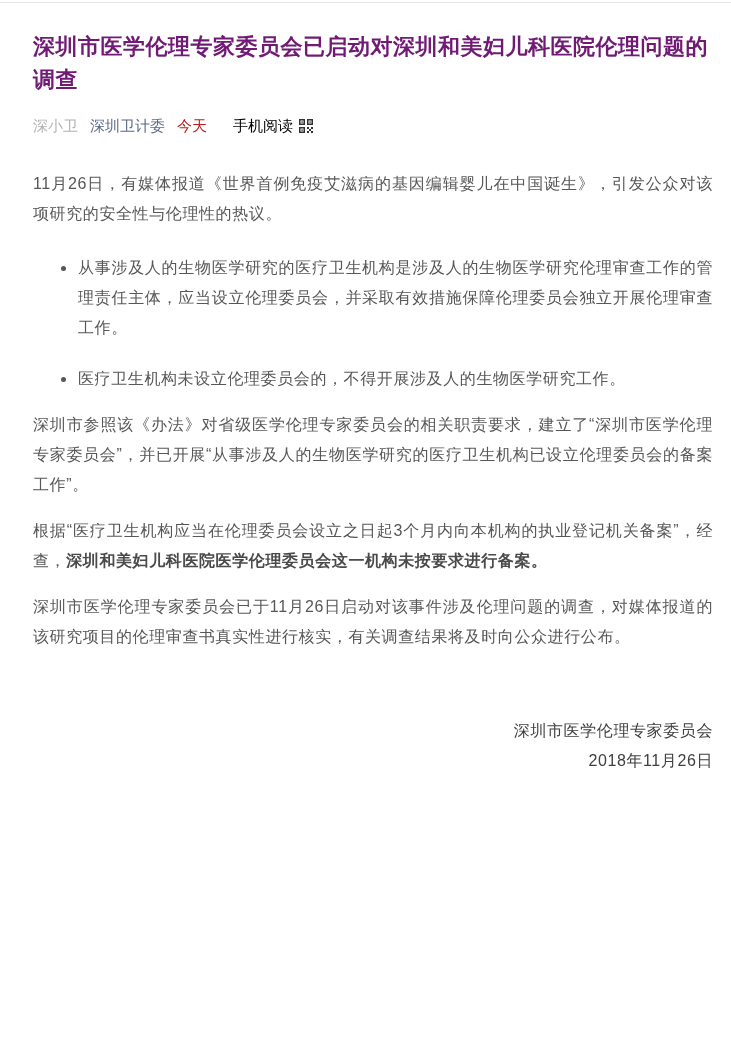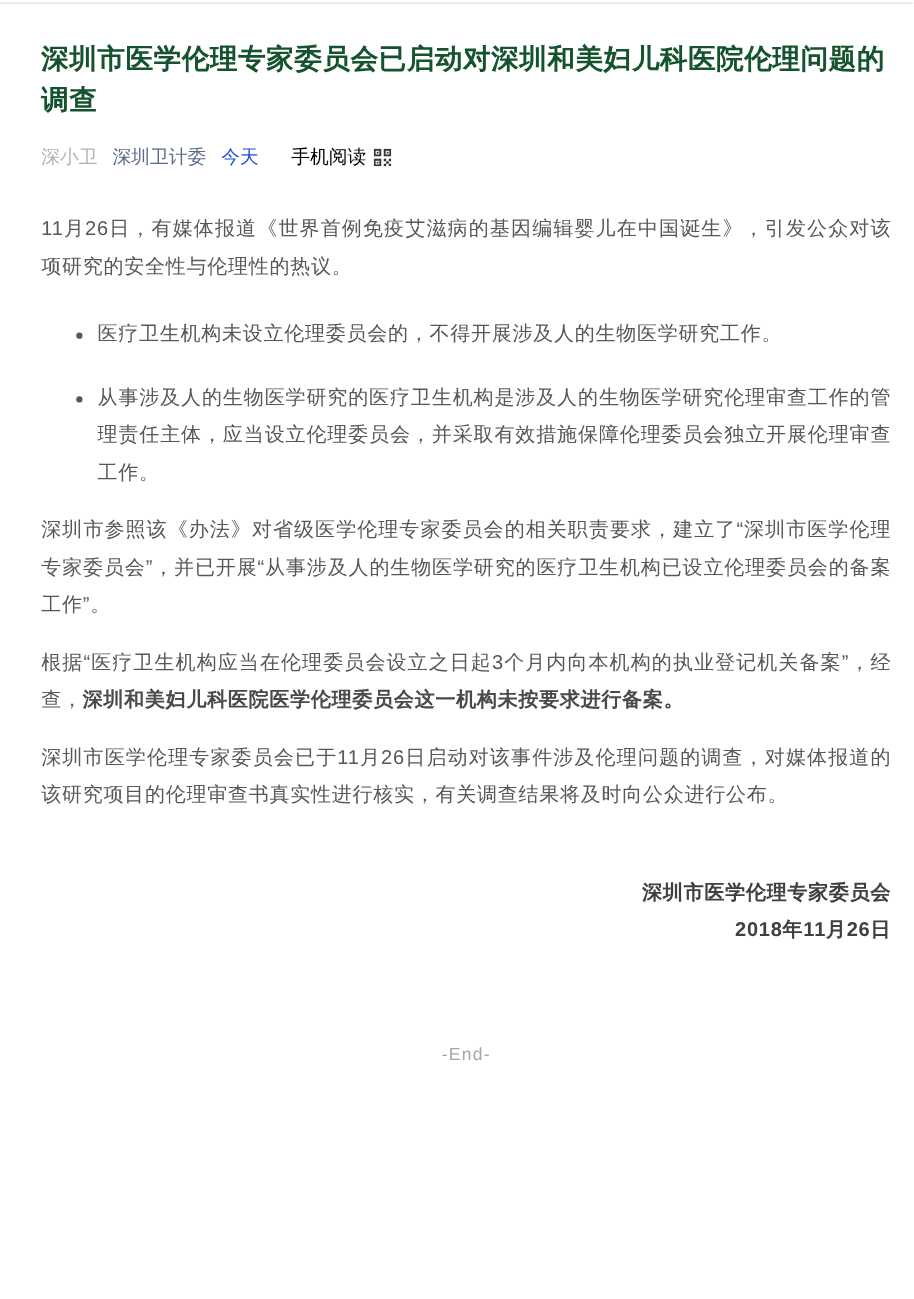--- a/index.html
+++ b/index.html
@@ -16,34 +16,34 @@
     border-bottom: 1px solid #e4e4e4;
   }
   .article {
     padding: 27px 18px 40px 33px;
   }
   h1.title {
     margin: 0;
     font-size: 22px;
     line-height: 33px;
     font-weight: 700;
-    color: #14532d;
+    color: #701a75;
     letter-spacing: 0.5px;
   }
   .byline {
     margin-top: 19px;
     margin-bottom: 33px;
     font-size: 15px;
     line-height: 21px;
     display: flex;
     align-items: center;
   }
   .byline .author { color: #b2b2b2; margin-right: 12px; }
   .byline .account { color: #5a6a87; margin-right: 12px; cursor: pointer; }
-  .byline .date { color: #1d4ed8; margin-right: 26px; }
+  .byline .date { color: #b91c1c; margin-right: 26px; }
   .byline .mobile { color: #000000; margin-right: 6px; cursor: pointer; }
   .byline .qr { display: inline-flex; align-items: center; cursor: pointer; }
   .byline .qr svg { display: block; }
   p.body-p {
     margin: 16px 0 0 0;
     font-size: 16px;
     line-height: 30px;
     color: #575757;
     letter-spacing: 0.6px;
     text-align: justify;
@@ -67,25 +67,25 @@
     position: absolute;
     left: -17px;
     top: 13px;
     width: 5px;
     height: 5px;
     border-radius: 50%;
     background: #575757;
   }
   .bold-seg { font-weight: 700; color: #4a4a4a; }
   .signature {
-    margin-top: 48px;
+    margin-top: 64px;
     text-align: right;
     font-size: 16px;
     line-height: 30px;
-    font-weight: 700;
+    font-weight: 400;
     color: #404040;
     letter-spacing: 0.6px;
   }
   .end-marker {
     margin-top: 75px;
     text-align: center;
     font-size: 14px;
     color: #a5a5a5;
     letter-spacing: 1px;
   }
@@ -120,30 +120,29 @@
           <rect x="12" y="12" width="2" height="2"></rect>
         </g>
       </svg>
     </span>
   </div>
 
   <p class="body-p">11月26日，有媒体报道《世界首例免疫艾滋病的基因编辑婴儿在中国诞生》，引发公众对该项研究的安全性与伦理性的热议。</p>
 
 
   <ul class="reg-list">
+    <li>从事涉及人的生物医学研究的医疗卫生机构是涉及人的生物医学研究伦理审查工作的管理责任主体，应当设立伦理委员会，并采取有效措施保障伦理委员会独立开展伦理审查工作。</li>
     <li>医疗卫生机构未设立伦理委员会的，不得开展涉及人的生物医学研究工作。</li>
-    <li>从事涉及人的生物医学研究的医疗卫生机构是涉及人的生物医学研究伦理审查工作的管理责任主体，应当设立伦理委员会，并采取有效措施保障伦理委员会独立开展伦理审查工作。</li>
   </ul>
 
   <p class="body-p">深圳市参照该《办法》对省级医学伦理专家委员会的相关职责要求，建立了“深圳市医学伦理专家委员会”，并已开展“从事涉及人的生物医学研究的医疗卫生机构已设立伦理委员会的备案工作”。</p>
 
   <p class="body-p"><span>根据“医疗卫生机构应当在伦理委员会设立之日起3个月内向本机构的执业登记机关备案”，经查，</span><span class="bold-seg">深圳和美妇儿科医院医学伦理委员会这一机构未按要求进行备案。</span></p>
 
   <p class="body-p">深圳市医学伦理专家委员会已于11月26日启动对该事件涉及伦理问题的调查，对媒体报道的该研究项目的伦理审查书真实性进行核实，有关调查结果将及时向公众进行公布。</p>
 
   <div class="signature">
     <div>深圳市医学伦理专家委员会</div>
     <div>2018年11月26日</div>
   </div>
 
-  <div class="end-marker">-End-</div>
 
 </div>
 
 </body></html>

